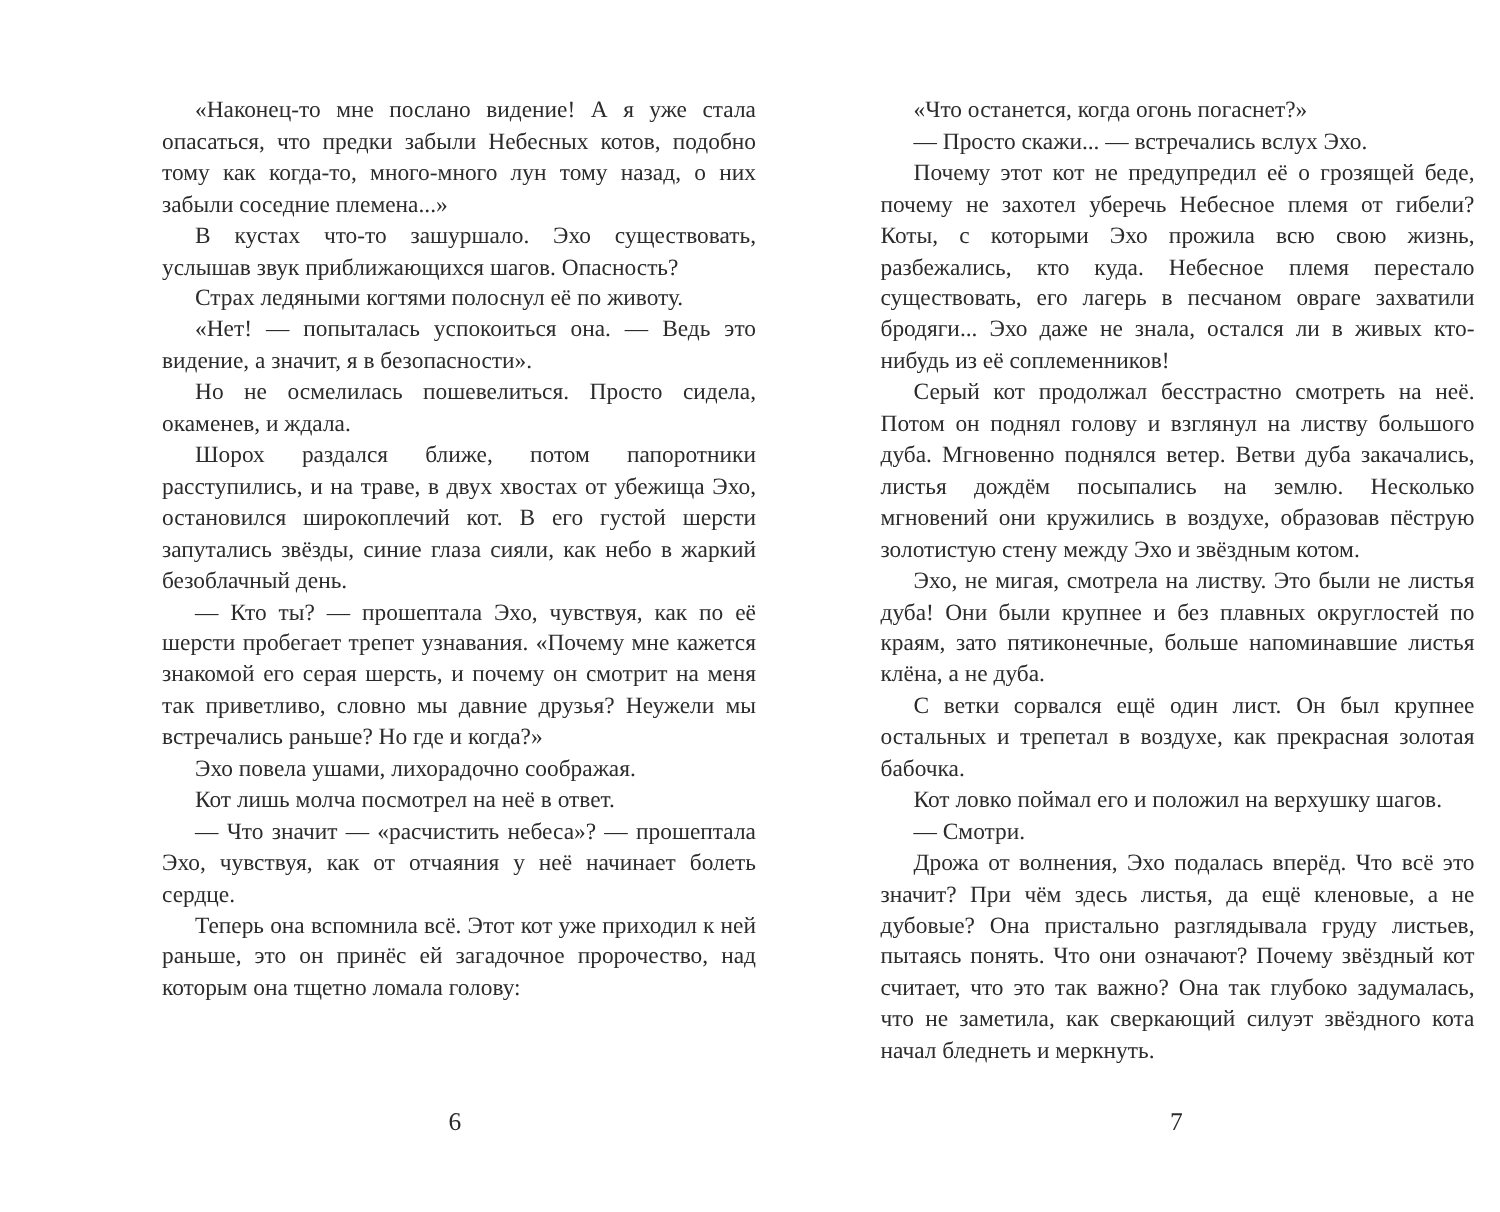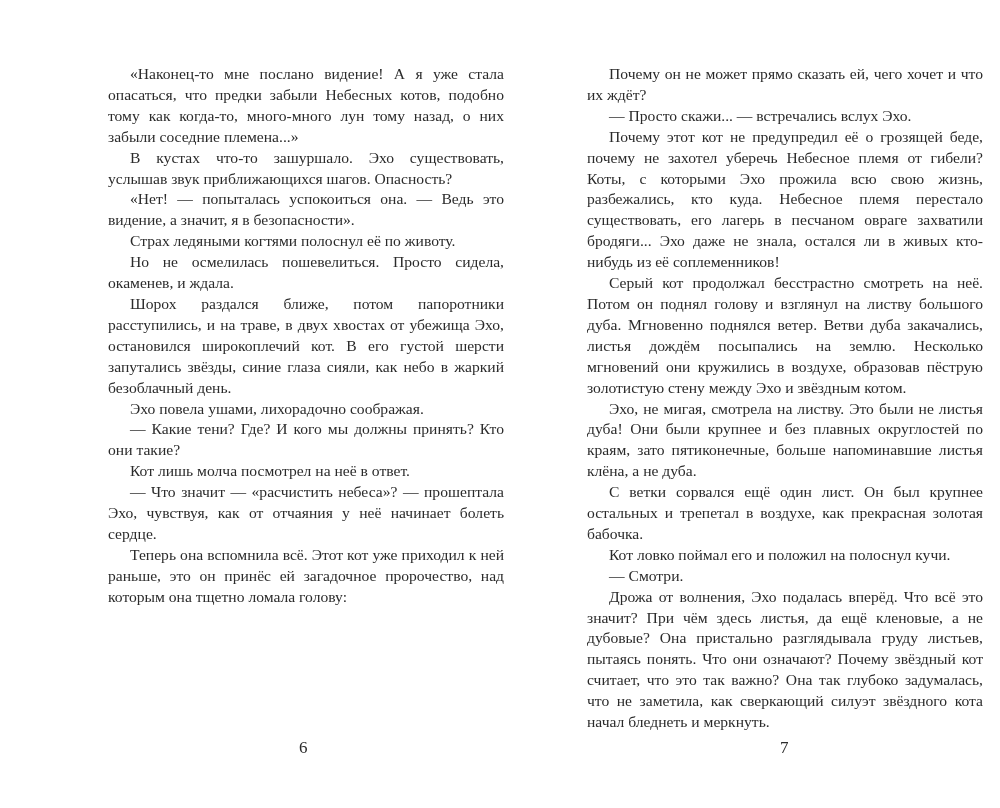--- a/index.html
+++ b/index.html
@@ -14,39 +14,39 @@
   .pageno.left { left: 255px; }
   .pageno.right { left: 736px; }
 </style>
 </head>
 <body>
 
 <div class="spread">
   <div class="page left text">
     <p>«Наконец-то мне послано видение! А я уже стала опасаться, что предки забыли Небесных котов, подобно тому как когда-то, много-много лун тому назад, о них забыли соседние племена...»</p>
     <p>В кустах что-то зашуршало. Эхо существовать, услышав звук приближающихся шагов. Опасность?</p>
+    <p>Страх ледяными когтями полоснул её по животу.</p>
     <p>«Нет! — попыталась успокоиться она. — Ведь это видение, а значит, я в безопасности».</p>
-    <p>Страх ледяными когтями полоснул её по животу.</p>
     <p>Но не осмелилась пошевелиться. Просто сидела, окаменев, и ждала.</p>
     <p>Шорох раздался ближе, потом папоротники расступились, и на траве, в двух хвостах от убежища Эхо, остановился широкоплечий кот. В его густой шерсти запутались звёзды, синие глаза сияли, как небо в жаркий безоблачный день.</p>
+    <p>— Кто ты? — прошептала Эхо, чувствуя, как по её шерсти пробегает трепет узнавания. «Почему мне кажется знакомой его серая шерсть, и почему он смотрит на меня так приветливо, словно мы давние друзья? Неужели мы встречались раньше? Но где и когда?»</p>
     <p>Эхо повела ушами, лихорадочно соображая.</p>
-    <p>— Какие тени? Где? И кого мы должны принять? Кто они такие?</p>
     <p>Кот лишь молча посмотрел на неё в ответ.</p>
     <p>— Что значит — «расчистить небеса»? — прошептала Эхо, чувствуя, как от отчаяния у неё начинает болеть сердце.</p>
     <p>Теперь она вспомнила всё. Этот кот уже приходил к ней раньше, это он принёс ей загадочное пророчество, над которым она тщетно ломала голову:</p>
   </div>
 
   <div class="page right text">
-    <p>Почему он не может прямо сказать ей, чего хочет и что их ждёт?</p>
+    <p>«Что останется, когда огонь погаснет?»</p>
     <p>— Просто скажи... — встречались вслух Эхо.</p>
     <p>Почему этот кот не предупредил её о грозящей беде, почему не захотел уберечь Небесное племя от гибели? Коты, с которыми Эхо прожила всю свою жизнь, разбежались, кто куда. Небесное племя перестало существовать, его лагерь в песчаном овраге захватили бродяги... Эхо даже не знала, остался ли в живых кто-нибудь из её соплеменников!</p>
     <p>Серый кот продолжал бесстрастно смотреть на неё. Потом он поднял голову и взглянул на листву большого дуба. Мгновенно поднялся ветер. Ветви дуба закачались, листья дождём посыпались на землю. Несколько мгновений они кружились в воздухе, образовав пёструю золотистую стену между Эхо и звёздным котом.</p>
     <p>Эхо, не мигая, смотрела на листву. Это были не листья дуба! Они были крупнее и без плавных округлостей по краям, зато пятиконечные, больше напоминавшие листья клёна, а не дуба.</p>
     <p>С ветки сорвался ещё один лист. Он был крупнее остальных и трепетал в воздухе, как прекрасная золотая бабочка.</p>
-    <p>Кот ловко поймал его и положил на полоснул кучи.</p>
+    <p>Кот ловко поймал его и положил на верхушку шагов.</p>
     <p>— Смотри.</p>
     <p>Дрожа от волнения, Эхо подалась вперёд. Что всё это значит? При чём здесь листья, да ещё кленовые, а не дубовые? Она пристально разглядывала груду листьев, пытаясь понять. Что они означают? Почему звёздный кот считает, что это так важно? Она так глубоко задумалась, что не заметила, как сверкающий силуэт звёздного кота начал бледнеть и меркнуть.</p>
 
   </div>
 
   <div class="pageno left">6</div>
   <div class="pageno right">7</div>
 </div>
 
 </body></html>

